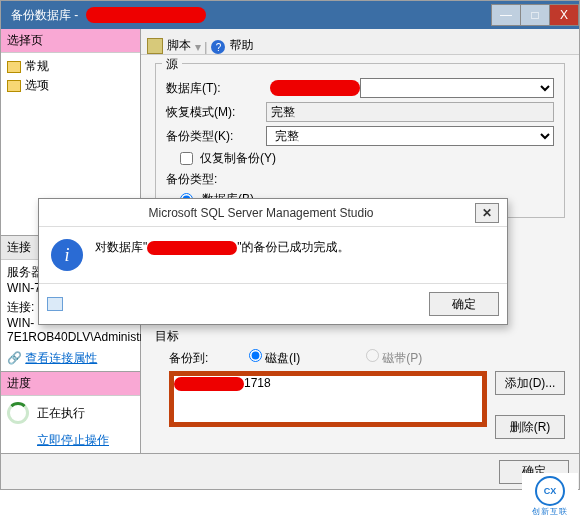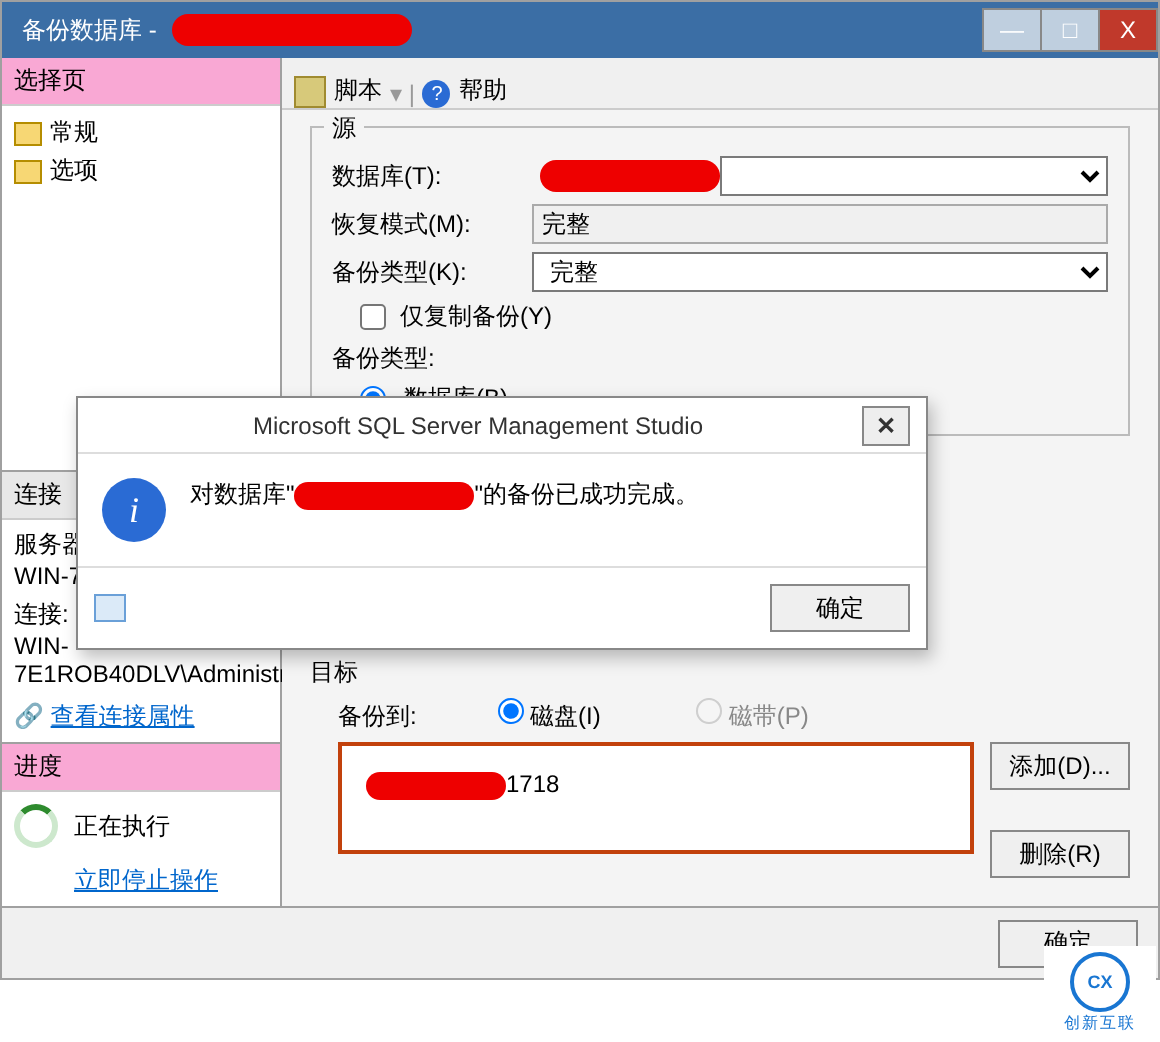--- a/index.html
+++ b/index.html
@@ -35,30 +35,30 @@
 .content { padding:8px 14px; }
 .groupbox { border:1px solid #bbb; position:relative; padding:10px 10px 6px 10px; margin-bottom:8px; }
 .groupbox .legend { position:absolute; top:-8px; left:6px; background:#f4f4f4; padding:0 4px; }
 .row { display:flex; align-items:center; margin:4px 0; }
 .row .lbl { width:100px; }
 .row .ctrl { flex:1; }
 select, input[type=text] { width:100%; border:1px solid #7a7a7a; background:#fff; height:20px; padding:0 4px; }
 .readonly { border:1px solid #aaa; background:#f0f0f0; height:20px; padding:2px 4px; display:flex; align-items:center; }
 .chk { display:flex; align-items:center; gap:4px; margin-left:14px; }
 .radio-row { display:flex; align-items:center; gap:6px; margin:3px 0 3px 14px; }
-.inline-ctrl { display:flex; align-items:center; gap:8px; flex-wrap:wrap; }
-
-.dest-box { border:2px solid #c2410c; background:#fff; height:56px; padding:12px; overflow:hidden; }
+.inline-ctrl { display:flex; align-items:center; gap:26px; flex-wrap:wrap; }
+
+.dest-box { border:5px solid #c2410c; background:#fff; height:56px; padding:0; overflow:hidden; }
 .dest-redact { display:inline-block; width:70px; height:14px; background:#e00; border-radius:7px; vertical-align:middle;}
 .btncol { display:flex; flex-direction:column; gap:20px; margin-left:8px; }
 button.std { min-width:70px; height:24px; background:#efefef; border:1px solid #888; cursor:pointer; }
 
 .bottombar { position:absolute; left:0; bottom:0; right:0; height:36px; border-top:1px solid #a0a0a0; background:#f0f0f0; display:flex; align-items:center; justify-content:flex-end; padding:0 10px; gap:8px; }
 
-.dialog { position:absolute; left:38px; top:198px; width:426px; background:#fff; border:1px solid #888; box-shadow:2px 4px 8px rgba(0,0,0,0.25); }
+.dialog { position:absolute; left:38px; top:198px; width:470px; background:#fff; border:1px solid #888; box-shadow:2px 4px 8px rgba(0,0,0,0.25); }
 .dlg-title { height:28px; background:#fff; border-bottom:1px solid #ddd; display:flex; align-items:center; padding:0 8px; color:#333; font-size:13px; }
 .dlg-title .t { flex:1; text-align:center; }
 .dlg-close { width:24px; height:20px; border:1px solid #888; background:#eee; display:flex; align-items:center; justify-content:center; cursor:pointer; font-weight:bold; }
 .dlg-body { display:flex; padding:12px; align-items:flex-start; gap:12px; }
 .info-icon { width:32px; height:32px; border-radius:50%; background:#2a6bd4; color:#fff; display:flex; align-items:center; justify-content:center; font-size:18px; font-style:italic; font-family:Georgia,serif; }
 .dlg-msg .msgred { display:inline-block; width:90px; height:14px; background:#e00; border-radius:7px; vertical-align:middle; }
 .dlg-foot { border-top:1px solid #ddd; padding:8px; display:flex; justify-content:space-between; align-items:center; }
 .copy-icon { width:16px; height:14px; border:1px solid #6aa0d8; background:#dbeaf8; display:inline-block; }
 
 .watermark { position:absolute; right:2px; bottom:2px; width:56px; height:46px; display:flex; flex-direction:column; align-items:center; justify-content:center; background:#fff; }

